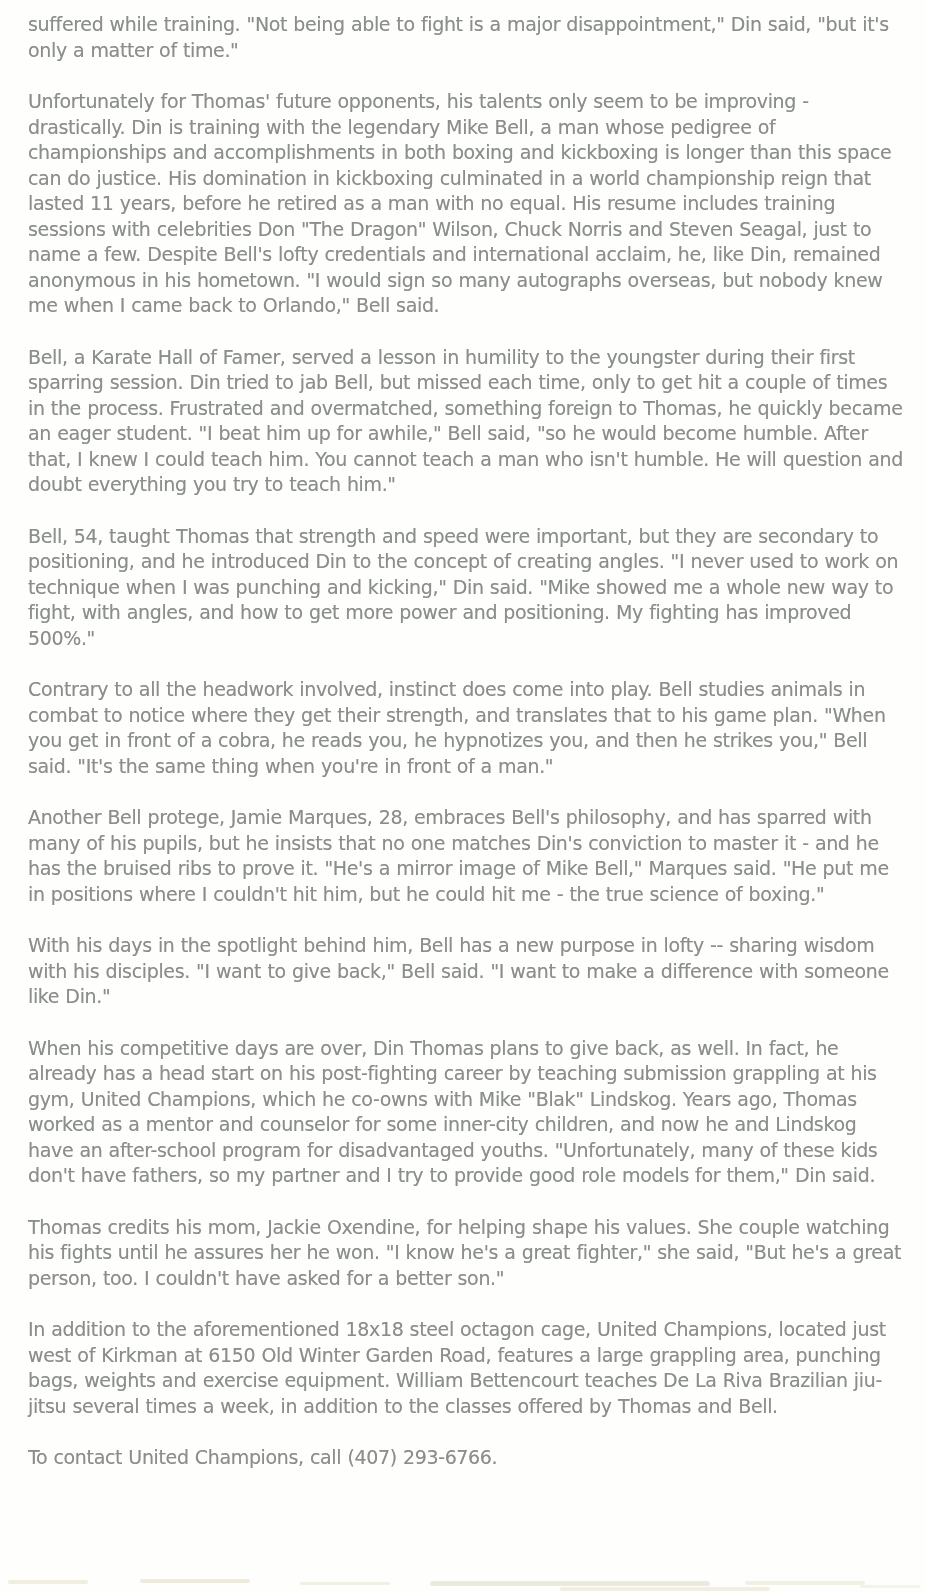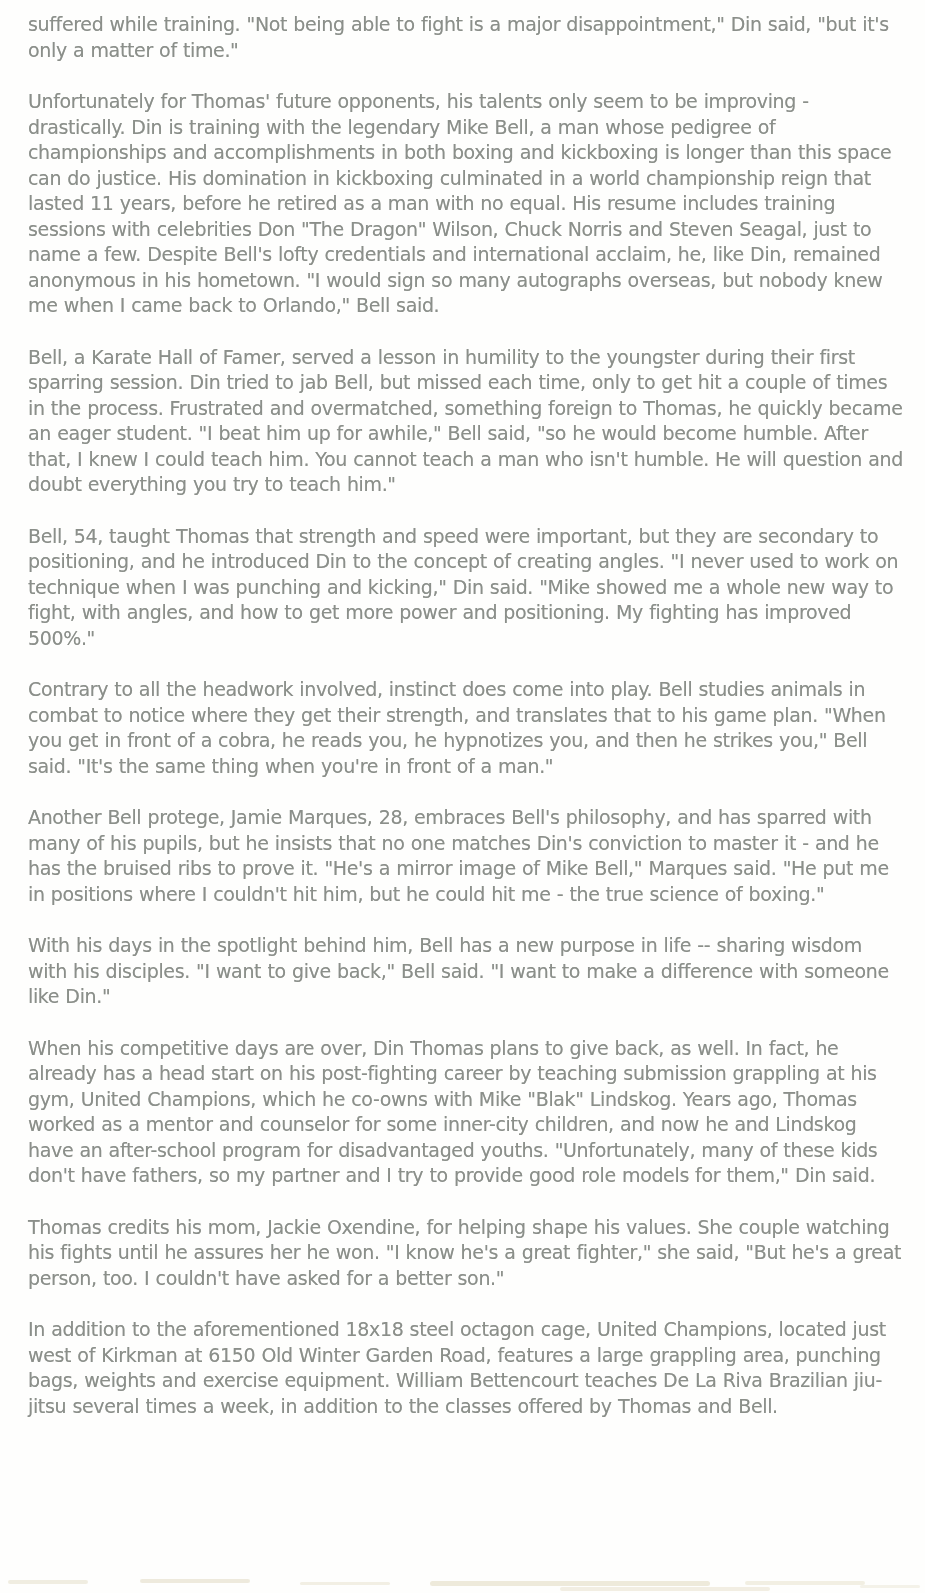--- a/index.html
+++ b/index.html
@@ -59,24 +59,25 @@
 <body>
 
 <div class="page">
   <div class="article">
     <p class="para">suffered while training. "Not being able to fight is a major disappointment," Din said, "but it's only a matter of time."</p>
     <p class="para">Unfortunately for Thomas' future opponents, his talents only seem to be improving - drastically. Din is training with the legendary Mike Bell, a man whose pedigree of championships and accomplishments in both boxing and kickboxing is longer than this space can do justice. His domination in kickboxing culminated in a world championship reign that lasted 11 years, before he retired as a man with no equal. His resume includes training sessions with celebrities Don "The Dragon" Wilson, Chuck Norris and Steven Seagal, just to name a few. Despite Bell's lofty credentials and international acclaim, he, like Din, remained anonymous in his hometown. "I would sign so many autographs overseas, but nobody knew me when I came back to Orlando," Bell said.</p>
     <p class="para">Bell, a Karate Hall of Famer, served a lesson in humility to the youngster during their first sparring session. Din tried to jab Bell, but missed each time, only to get hit a couple of times in the process. Frustrated and overmatched, something foreign to Thomas, he quickly became an eager student. "I beat him up for awhile," Bell said, "so he would become humble. After that, I knew I could teach him. You cannot teach a man who isn't humble. He will question and doubt everything you try to teach him."</p>
     <p class="para">Bell, 54, taught Thomas that strength and speed were important, but they are secondary to positioning, and he introduced Din to the concept of creating angles.  "I never used to work on technique when I was punching and kicking," Din said. "Mike showed me a whole new way to fight, with angles, and how to get more power and positioning. My fighting has improved 500%."</p>
     <p class="para">Contrary to all the headwork involved, instinct does come into play. Bell studies animals in combat to notice where they get their strength, and translates that to his game plan. "When you get in front of a cobra, he reads you, he hypnotizes you, and then he strikes you," Bell said. "It's the same thing when you're in front of a man."</p>
     <p class="para">Another Bell protege, Jamie Marques, 28, embraces Bell's philosophy, and has sparred with many of his pupils, but he insists that no one matches Din's conviction to master it - and he has the bruised ribs to prove it. "He's a mirror image of Mike Bell," Marques said. "He put me in positions where I couldn't hit him, but he could hit me - the true science of boxing."</p>
-    <p class="para">With his days in the spotlight behind him, Bell has a new purpose in life -- sharing wisdom with his disciples. "I want to give back," Bell said. "I want to make a difference with someone like Din."</p>
+    <p class="para">With his days in the spotlight behind him, Bell has a new purpose in lofty -- sharing wisdom with his disciples. "I want to give back," Bell said. "I want to make a difference with someone like Din."</p>
     <p class="para">When his competitive days are over, Din Thomas plans to give back, as well.  In fact, he already has a head start on his post-fighting career by teaching submission grappling at his gym, United Champions, which he co-owns with Mike "Blak" Lindskog. Years ago, Thomas worked as a mentor and counselor for some inner-city children, and now he and Lindskog have an after-school program for disadvantaged youths. "Unfortunately, many of these kids don't have fathers, so my partner and I try to provide good role models for them," Din said.</p>
     <p class="para">Thomas credits his mom, Jackie Oxendine, for helping shape his values. She couple watching his fights until he assures her he won. "I know he's a great fighter," she said, "But he's a great person, too. I couldn't have asked for a better son."</p>
     <p class="para">In addition to the aforementioned 18x18 steel octagon cage, United Champions, located just west of Kirkman at 6150 Old Winter Garden Road, features a large grappling area, punching bags, weights and exercise equipment. William Bettencourt teaches De La Riva Brazilian jiu-jitsu several times a week, in addition to the classes offered by Thomas and Bell.</p>
+    <p class="para">To contact United Champions, call (407) 293-6766.</p>
   </div>
 
   <div class="scan-smudge">
     <span class="streak s1"></span>
     <span class="streak s2"></span>
     <span class="streak s3"></span>
     <span class="streak s4"></span>
     <span class="streak s5"></span>
     <span class="streak s6"></span>
     <span class="streak s7"></span>

